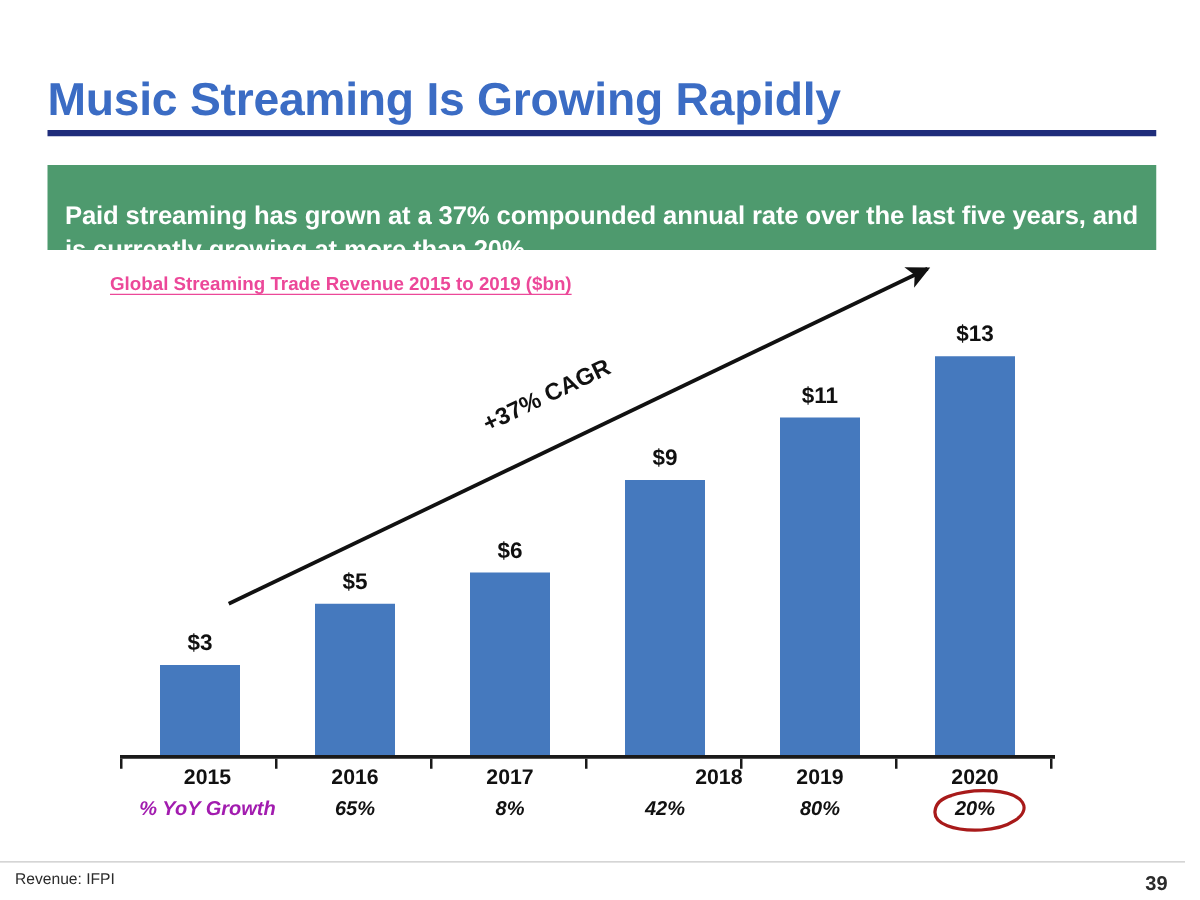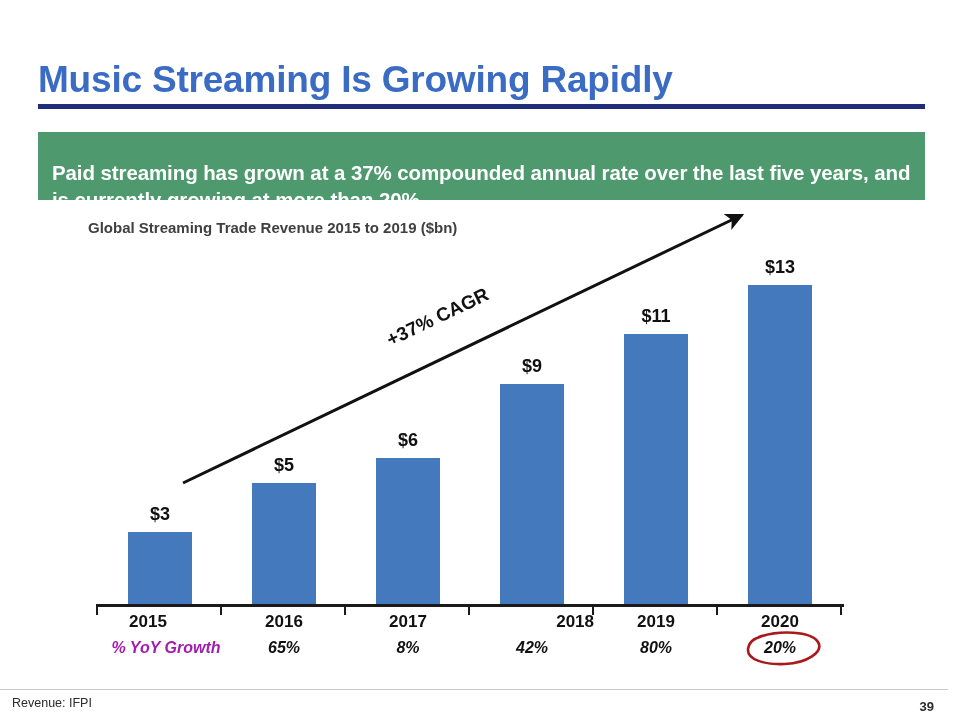--- a/index.html
+++ b/index.html
@@ -60,21 +60,22 @@
     letter-spacing: -0.1px;
   }
 
   
   #chart-heading {
     position: absolute;
     left: 88px;
     top: 219px;
     font-size: 15px;
     font-weight: bold;
-    color: #404040;
+    color: #ec4899;
+    text-decoration: underline;
     text-underline-offset: 3px;
     white-space: nowrap;
   }
 
   #plot-area {
     position: absolute;
     left: 98px;
     top: 200px;
     width: 742px;
     height: 406px;
@@ -197,21 +198,21 @@
     position: absolute;
     left: 12px;
     top: 696px;
     font-size: 12.5px;
     color: #2b2b2b;
   }
   #page-number {
     position: absolute;
     right: 14px;
     top: 699px;
-    font-size: 13px;
+    font-size: 16px;
     font-weight: bold;
     color: #2b2b2b;
     text-align: center;
   }
 </style>
 </head>
 <body>
 
 <div id="slide">
 
@@ -267,21 +268,21 @@
   <svg id="highlight-ellipse" viewBox="0 0 80 38" xmlns="http://www.w3.org/2000/svg">
     <path d="M14,7 C34,0 66,1 73,12 C79,22 62,33 40,34 C18,35 2,29 3,19 C3.6,12 9,8.5 16,6.5" fill="none" stroke="#A81A1A" stroke-width="2.6" stroke-linecap="round"></path>
   </svg>
 
   <div id="growth-row-label">% YoY Growth</div>
 
   <div id="footer-rule"></div>
   <div id="source-note">Revenue: IFPI</div>
   <div id="page-number">39</div>
 
-<div class="cat-cell" style="left: 86px;">2015</div>
+<div class="cat-cell" style="left: 104px;">2015</div>
     <div class="axis-tick" style="left: 220px;"></div>
     <div class="cat-cell" style="left: 222px;">2016</div>
     <div class="growth-cell" style="left: 222px;">65%</div>
     <div class="axis-tick" style="left: 344px;"></div>
     <div class="cat-cell" style="left: 346px;">2017</div>
     <div class="growth-cell" style="left: 346px;">8%</div>
     <div class="axis-tick" style="left: 468px;"></div>
     <div class="cat-cell" style="left: 470px; text-align: right;">2018</div>
     <div class="growth-cell" style="left: 470px;">42%</div>
     <div class="axis-tick" style="left: 592px;"></div>

